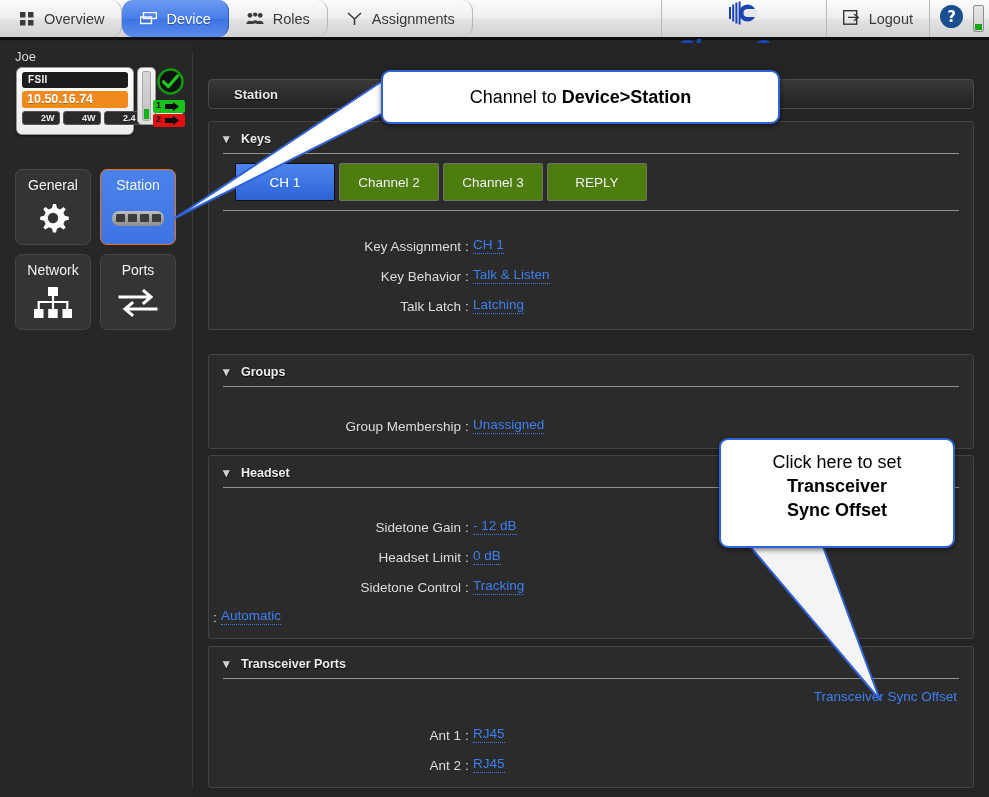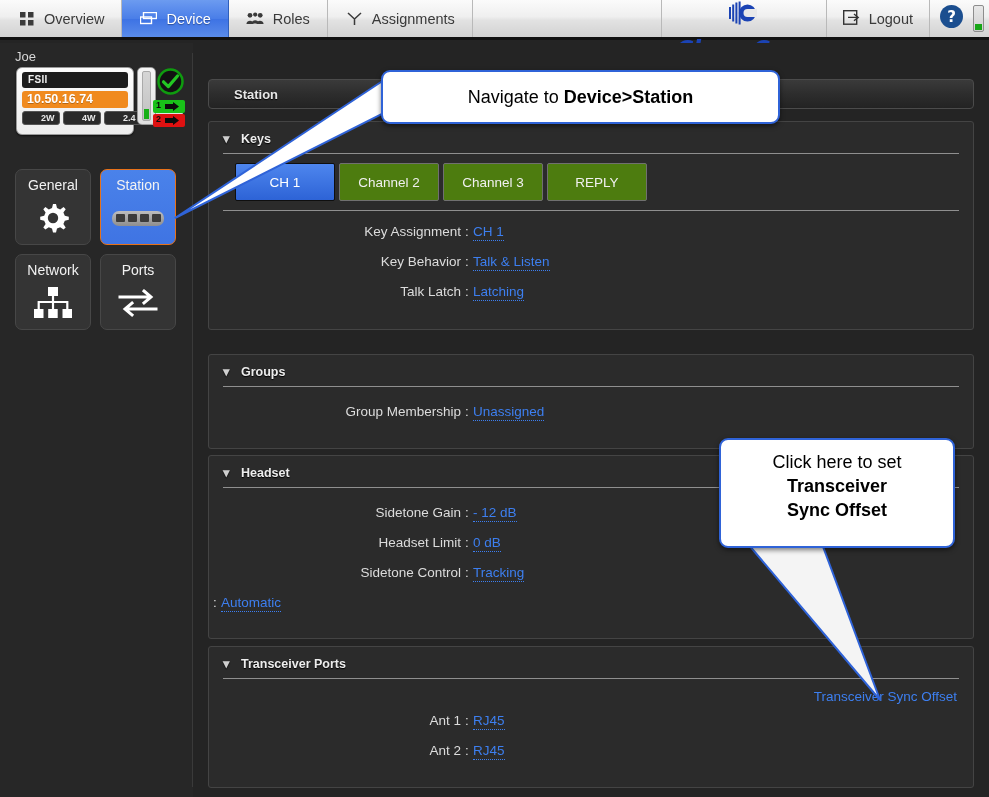--- a/index.html
+++ b/index.html
@@ -23,21 +23,21 @@
     position: absolute; left: 0; top: 0; width: 989px; height: 40px;
     background: linear-gradient(180deg,#fbfbfb 0%,#efefef 45%,#e2e2e2 55%,#d2d2d2 100%);
     border-bottom: 3px solid #111;
     display: flex; align-items: stretch;
   }
   .navtab {
     display: flex; align-items: center; gap: 8px;
     padding: 0 17px;
     font-size: 14.5px; color: #3a3a3a;
     border-right: 1px solid #b9b9b9;
-    cursor: pointer; white-space: nowrap;
+    cursor: pointer; white-space: nowrap; border-radius: 11px;
   }
   .navtab.active {
     background: linear-gradient(180deg,#6c9bf0 0%,#4a7ee8 50%,#3d72e4 51%,#5a8cea 100%);
     color: #fff;
     border-right: 1px solid #2f5fbb;
     text-shadow: 0 1px 1px rgba(0,0,0,.35);
     text-align: right;
   }
   .navtab .ic { display: inline-flex; align-items: center; justify-content: center; width: 19px; height: 16px; }
   .spacer { flex: 1 1 auto; border-right: 1px solid #b9b9b9; }
@@ -147,21 +147,21 @@
     border-radius: 3px;
   }
   .sec-title {
     font-size: 12.5px; font-weight: bold; color: #ededed;
     padding: 10px 0 0 32px; position: relative; height: 31px;
     text-shadow: 0 1px 1px #000;
   }
   .chev { position: absolute; left: 14px; top: 9px; color: #cfcfcf; font-size: 13px; }
   .sec-rule { height: 1px; background: #8f8f8f; margin: 0 14px; }
 
-  .row { display: flex; align-items: flex-start; font-size: 13.5px; height: 30px; }
+  .row { display: flex; align-items: flex-end; font-size: 13.5px; height: 30px; }
   .row .k { width: 252px; text-align: right; color: #dcdcdc; }
   .row .colon { width: 12px; text-align: center; color: #dcdcdc; }
   .row .v { color: #3d7ff0; border-bottom: 1px dotted #3d7ff0; cursor: pointer; line-height: 1.15; }
 
   
   .ktabs { display: flex; gap: 4px; padding: 9px 0 0 26px; }
   .ktab {
     width: 100px; height: 38px; display: flex; align-items: center; justify-content: center;
     background: #4d7c0f; border: 1px solid #707070; border-radius: 2px;
     color: #f0f0f0; font-size: 13.5px; cursor: pointer;
@@ -491,21 +491,21 @@
 
   <svg class="ptr" style="left:0;top:0;width:989px;height:797px">
 
     <polygon points="384,80 384,113 175,218" fill="#ffffff" stroke="#2f63d8" stroke-width="2"></polygon>
 
     <polygon points="748,544 822,544 880,700" fill="#f4f4f4" stroke="#2f63d8" stroke-width="2"></polygon>
   </svg>
 
   <div class="callout" id="callout1">
     <span>
-      <span>Navigate to </span><b>Device&gt;Station</b>
+      <span>Channel to </span><b>Device&gt;Station</b>
     </span>
   </div>
 
   <div class="callout" id="callout2">
     <div>Click here to set</div>
     <div style="font-weight:bold">Transceiver</div>
     <div style="font-weight:bold">Sync Offset</div>
   </div>
 
 </div>

